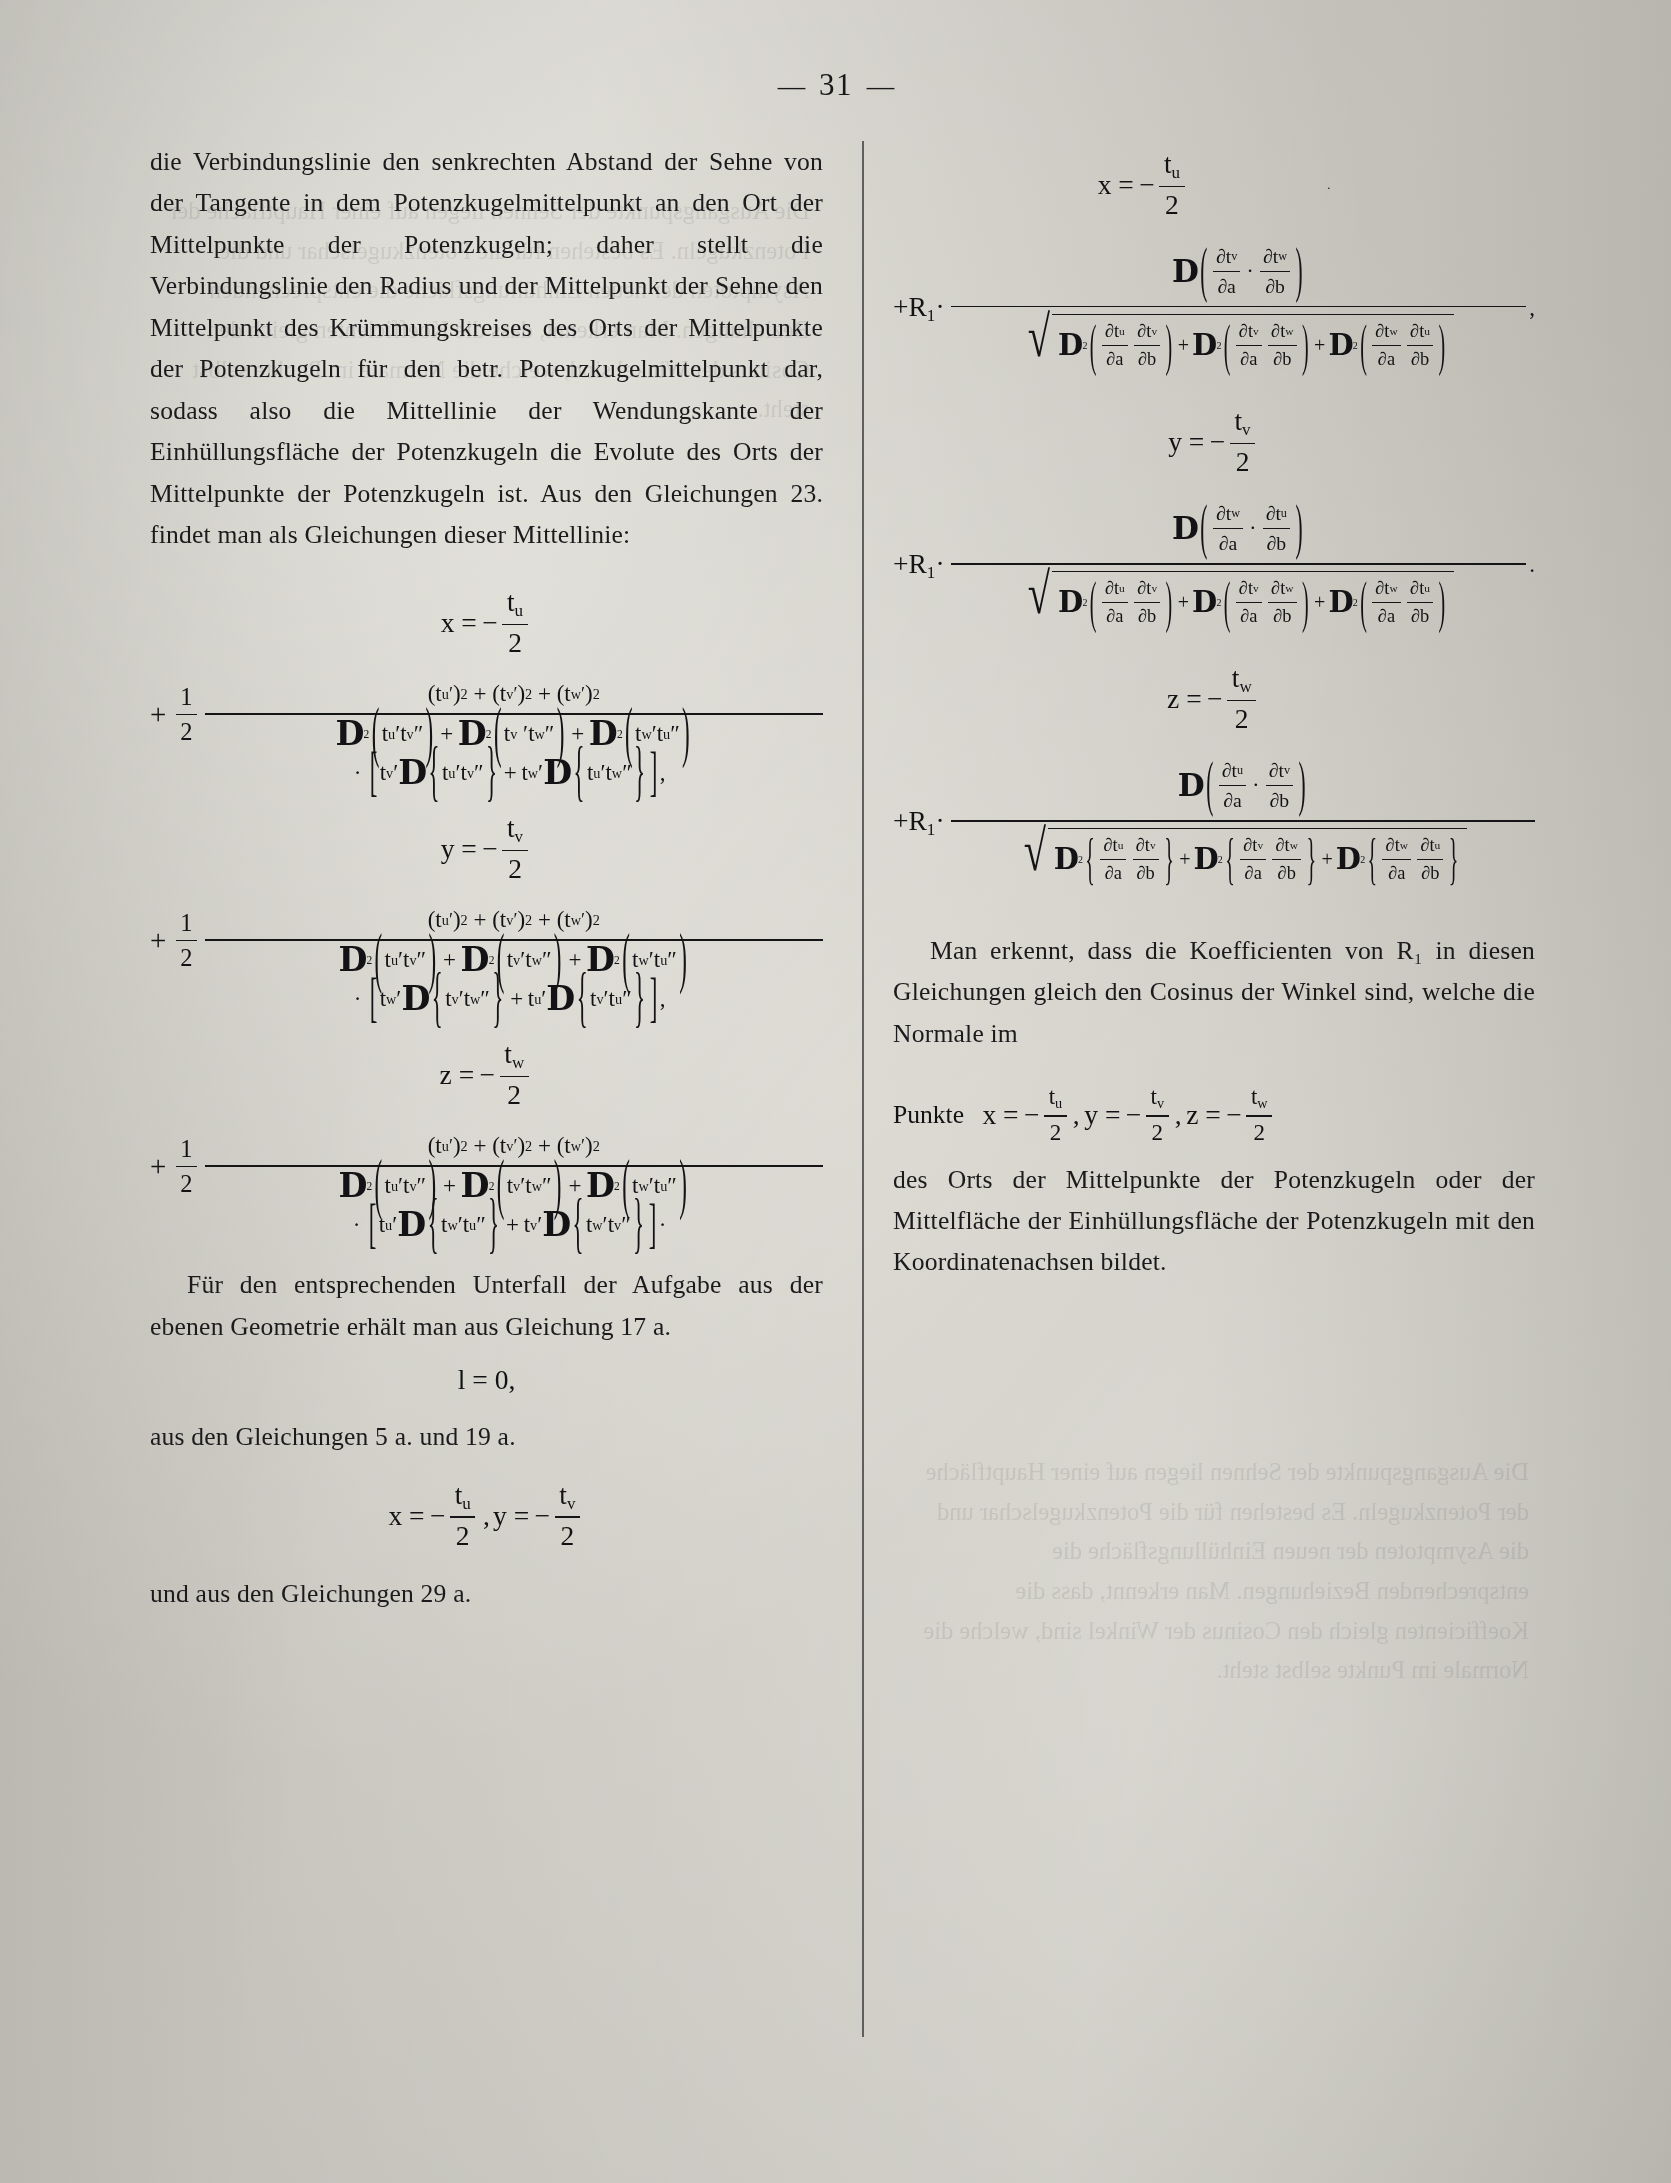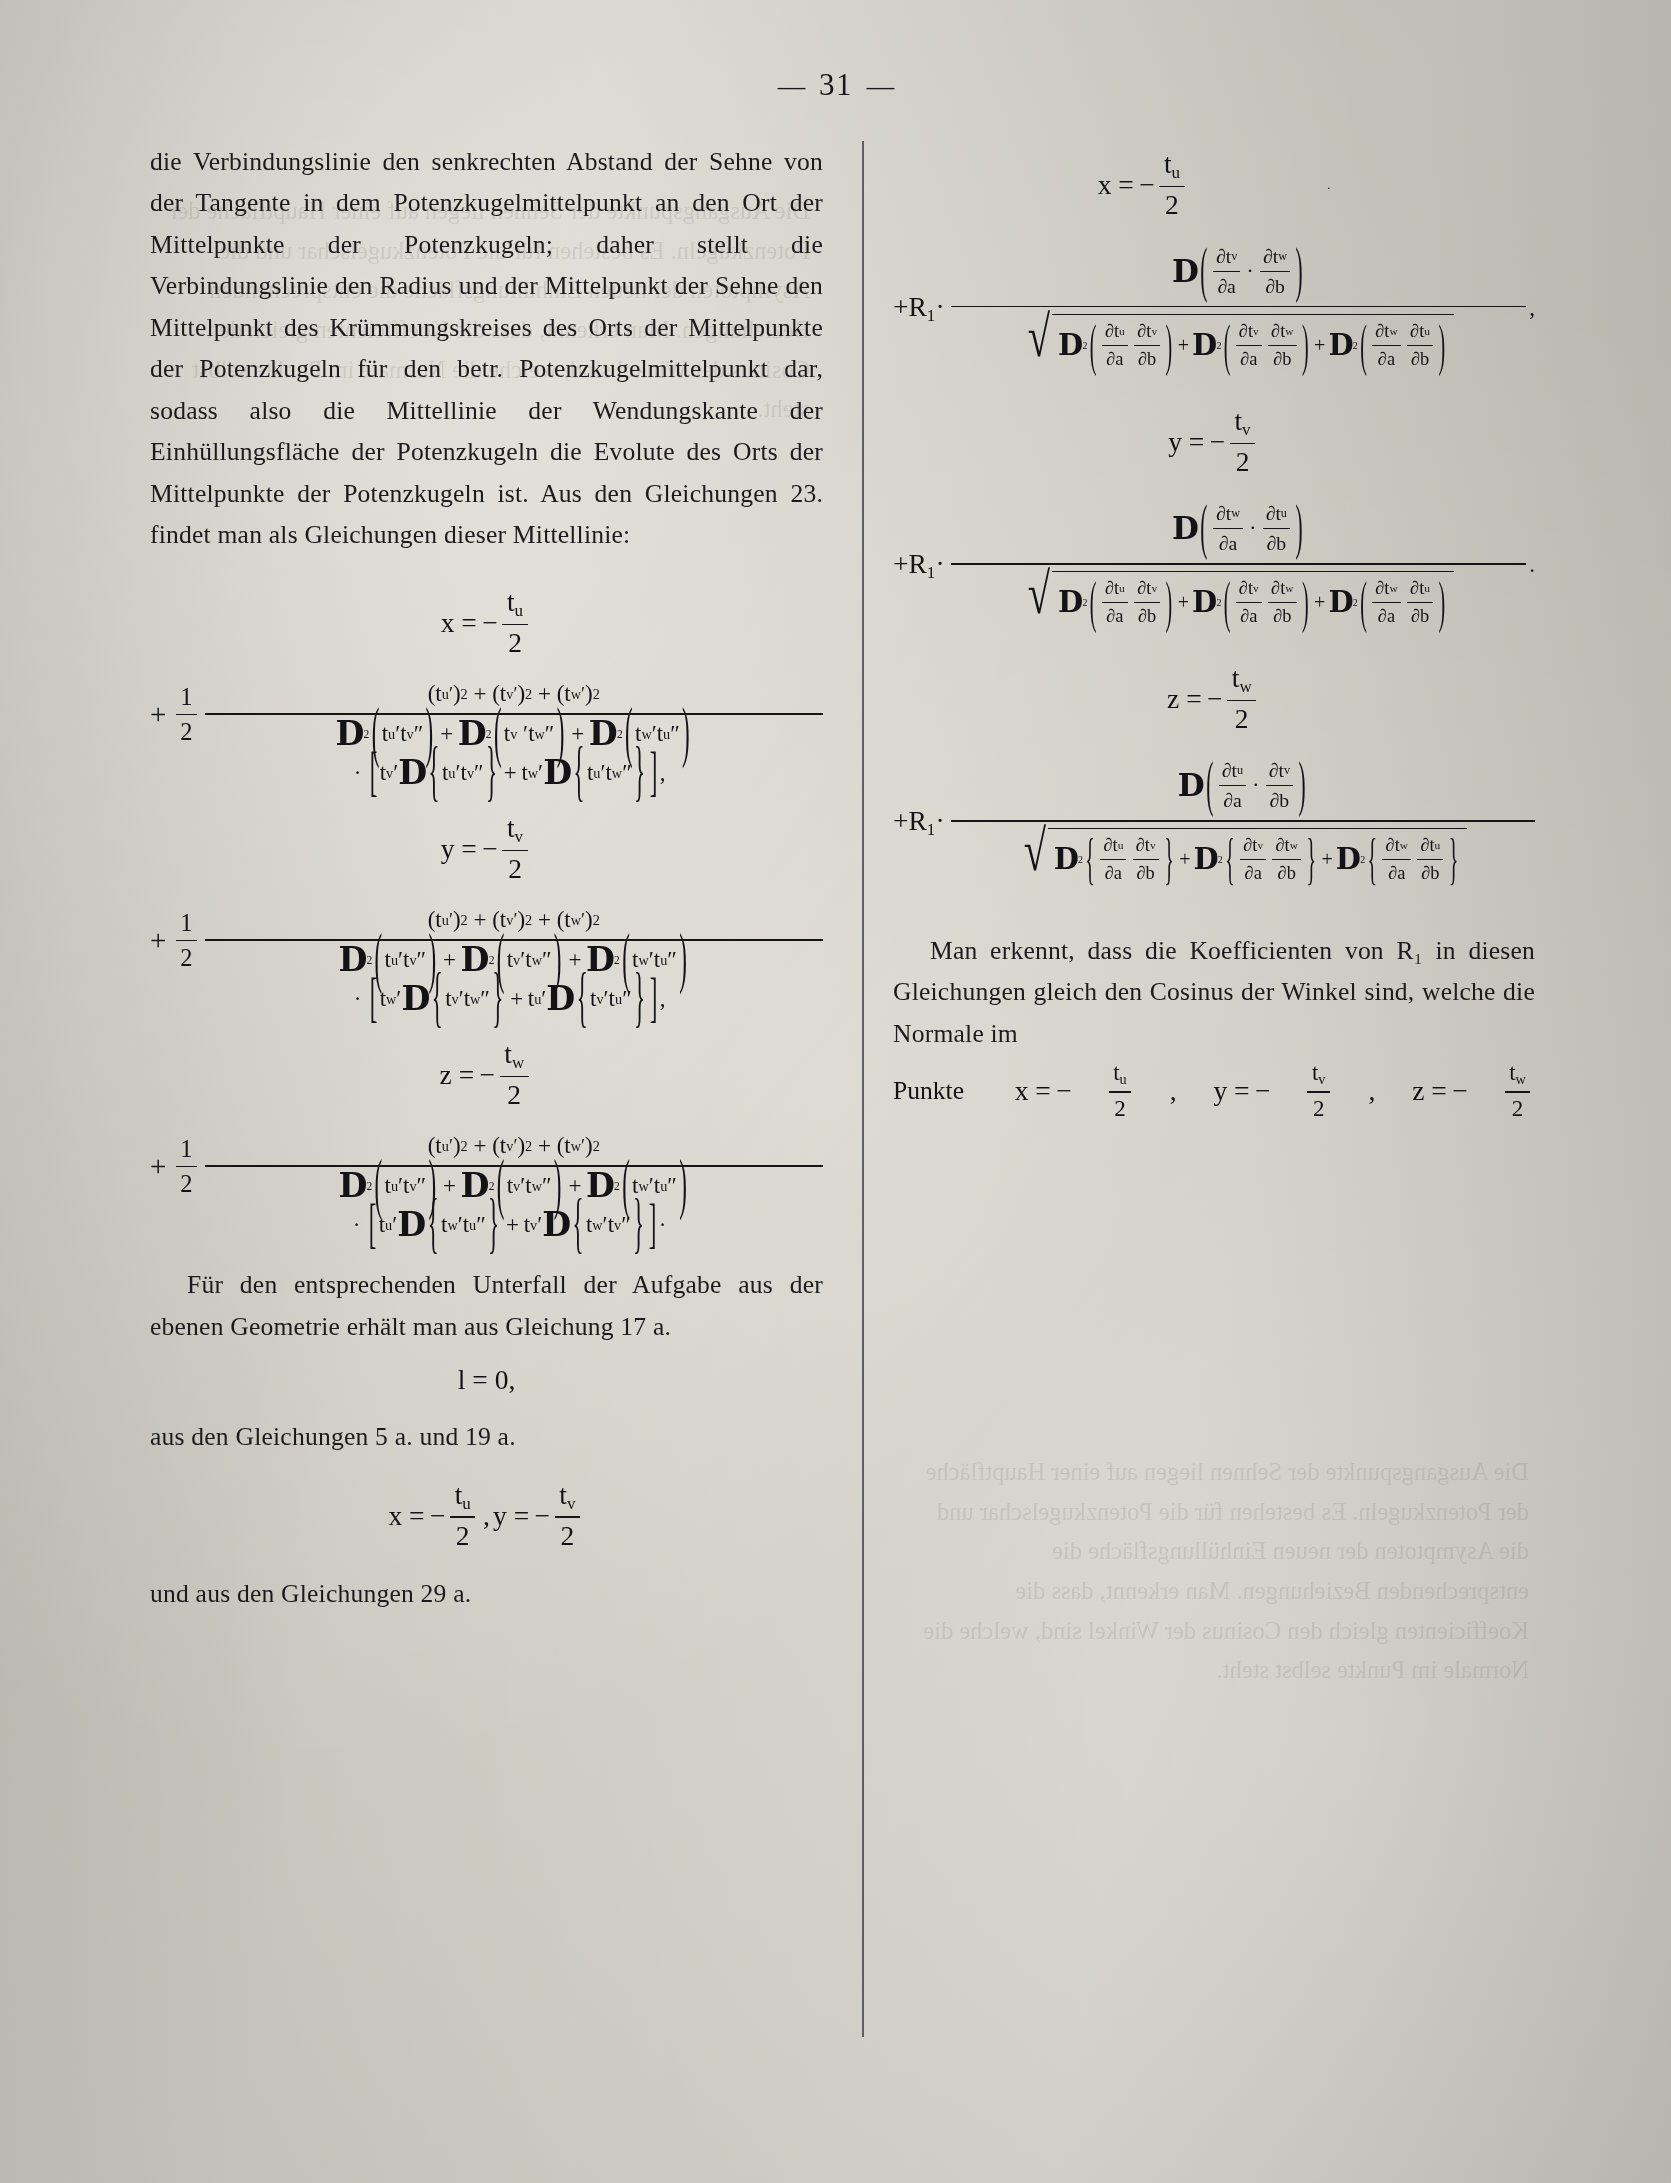--- a/index.html
+++ b/index.html
@@ -626,21 +626,21 @@
                   <span class="prenb">}</span>
                 </span>
               </span>
             </span>
           </span>
         </div>
       </div>
 
       <p class="body indent" style="margin-top:41px;">Man erkennt, dass die Koefficienten von R₁ in diesen Gleichungen gleich den Cosinus der Winkel sind, welche die Normale im</p>
 
-      <div class="eq" style="justify-content:space-between; margin-top:5px;">
+      <div class="eq" style="justify-content:flex-start; margin-top:29px;">
         <span class="smalltext" style="margin-right:18.3px;">Punkte</span>
         <span class="simple-eq"><span class="var">x</span> <span style="letter-spacing:-1.5px;">=</span> −</span>
         <span class="frac" style="font-size:23px;">
             <span class="num">t<span class="sub">u</span></span>
             <span class="bar"></span>
             <span class="den">2</span>
           </span>
         <span class="simple-eq" style="margin:0 4.6px 0 1.5px;">,</span>
         <span class="simple-eq"><span class="var">y</span> <span style="letter-spacing:-1.5px;">=</span> −</span>
         <span class="frac" style="font-size:23px;">
@@ -650,17 +650,18 @@
           </span>
         <span class="simple-eq" style="margin:0 4.6px 0 1.5px;">,</span>
         <span class="simple-eq"><span class="var">z</span> <span style="letter-spacing:-1.5px;">=</span> −</span>
         <span class="frac" style="font-size:23px;">
             <span class="num">t<span class="sub">w</span></span>
             <span class="bar"></span>
             <span class="den">2</span>
           </span>
       </div>
 
+      <p class="body" style="margin-top:12.2px;">des Orts der Mittelpunkte der Potenzkugeln oder der Mittelfläche der Einhüllungsfläche der Potenzkugeln mit den Koordinatenachsen bildet.</p>
     </div>
 
   </div>
 </div>
 
 
 </body></html>

